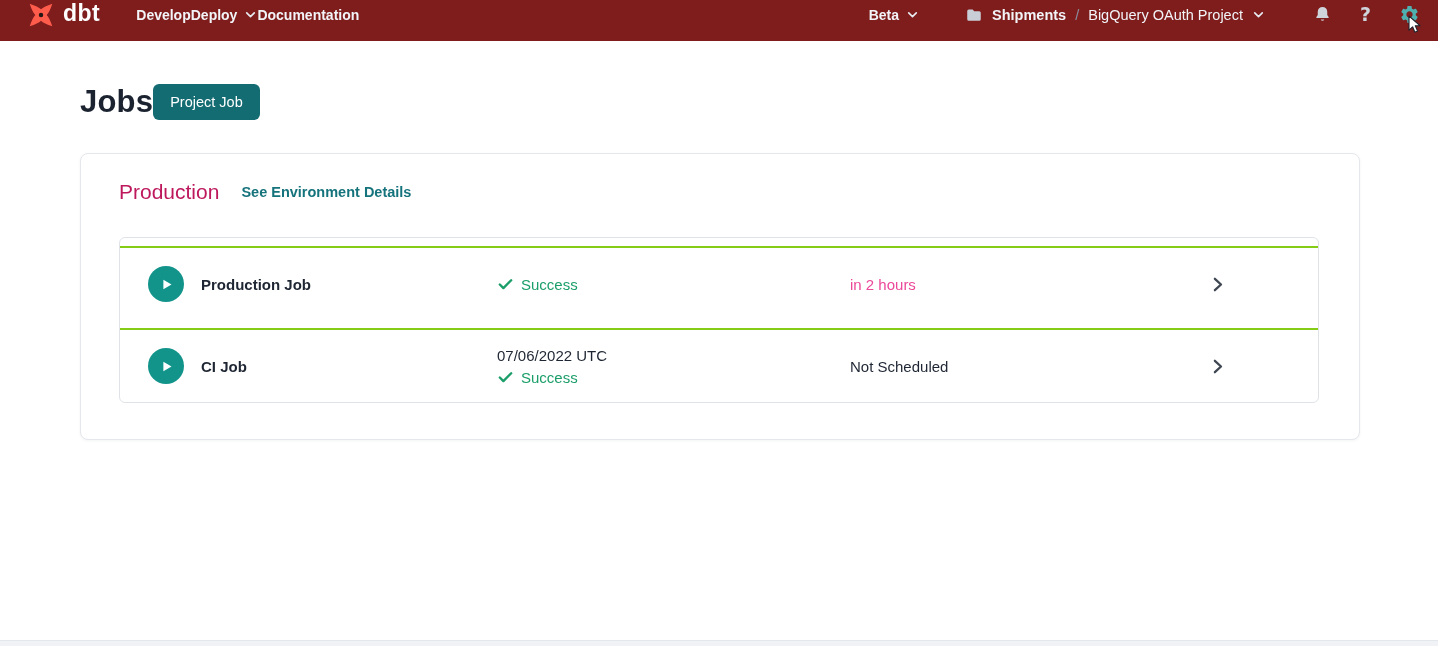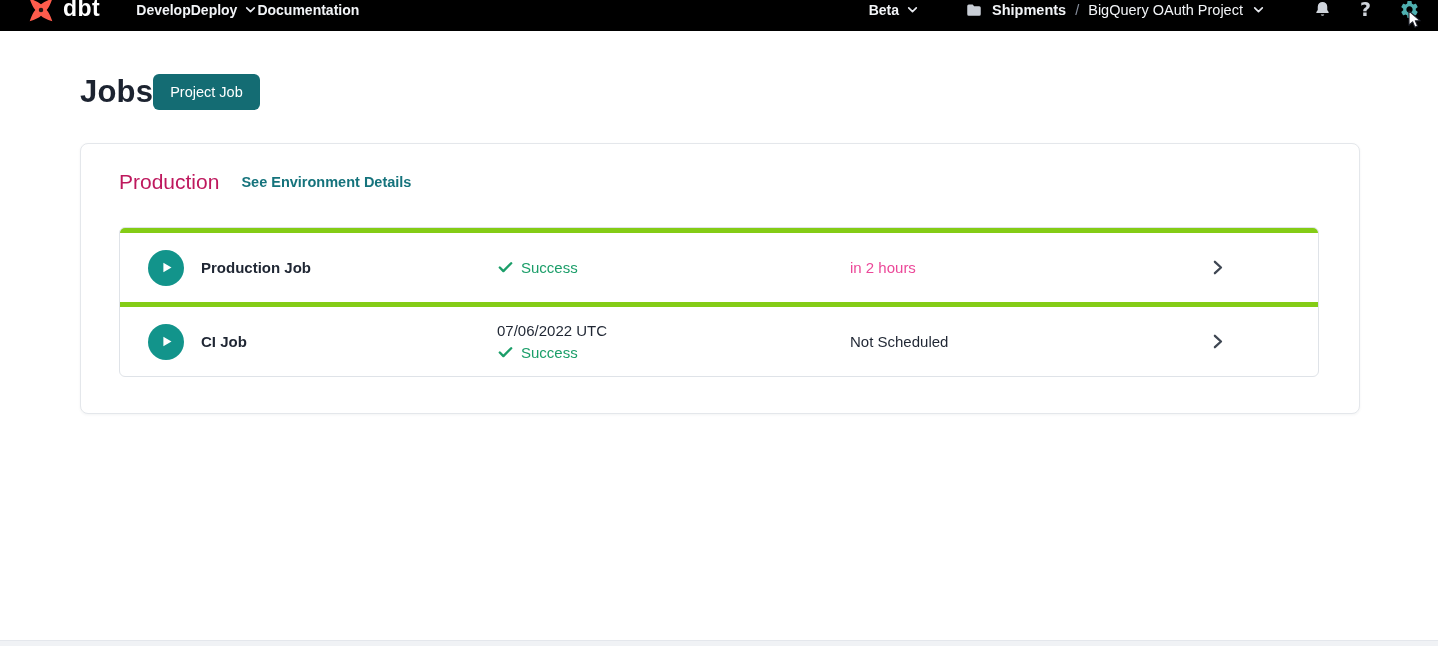--- a/index.html
+++ b/index.html
@@ -7,22 +7,22 @@
     width: 1438px; height: 646px;
     background: #ffffff;
     font-family: "Liberation Sans", sans-serif;
     color: #20242e;
     overflow: hidden;
     position: relative;
   }
 
   
   .navbar {
-    height: 31px;
-    background: #000000;
+    height: 41px;
+    background: #7f1d1d;
     display: flex;
     align-items: center;
     padding: 0 18px 12px 24px;
     position: relative;
     z-index: 5;
   }
   .logo {
     display: flex; align-items: center; gap: 5px;
     margin-right: 36px;
   }
@@ -110,21 +110,21 @@
     align-items: stretch;
   }
   .t-head { height: 40px; }
   .t-head .t-cell {
     display: flex; align-items: center;
     font-family: "DejaVu Sans Mono", monospace;
     font-size: 11.5px; font-weight: 700;
     color: #5b6472; letter-spacing: 0.3px;
   }
   .t-cell-job { padding-left: 28px; }
-  .job-row { height: 74px; border-top: 5px solid #84cc16; }
+  .job-row { height: 74px; border-top: 2px solid #84cc16; margin-top: 8px; }
   .job-cell {
     display: flex; align-items: center; gap: 17px;
     padding-left: 28px; cursor: pointer;
   }
   .play-btn {
     width: 36px; height: 36px; border-radius: 50%;
     background: #12948b;
     display: flex; align-items: center; justify-content: center;
     cursor: pointer; flex: none;
   }

